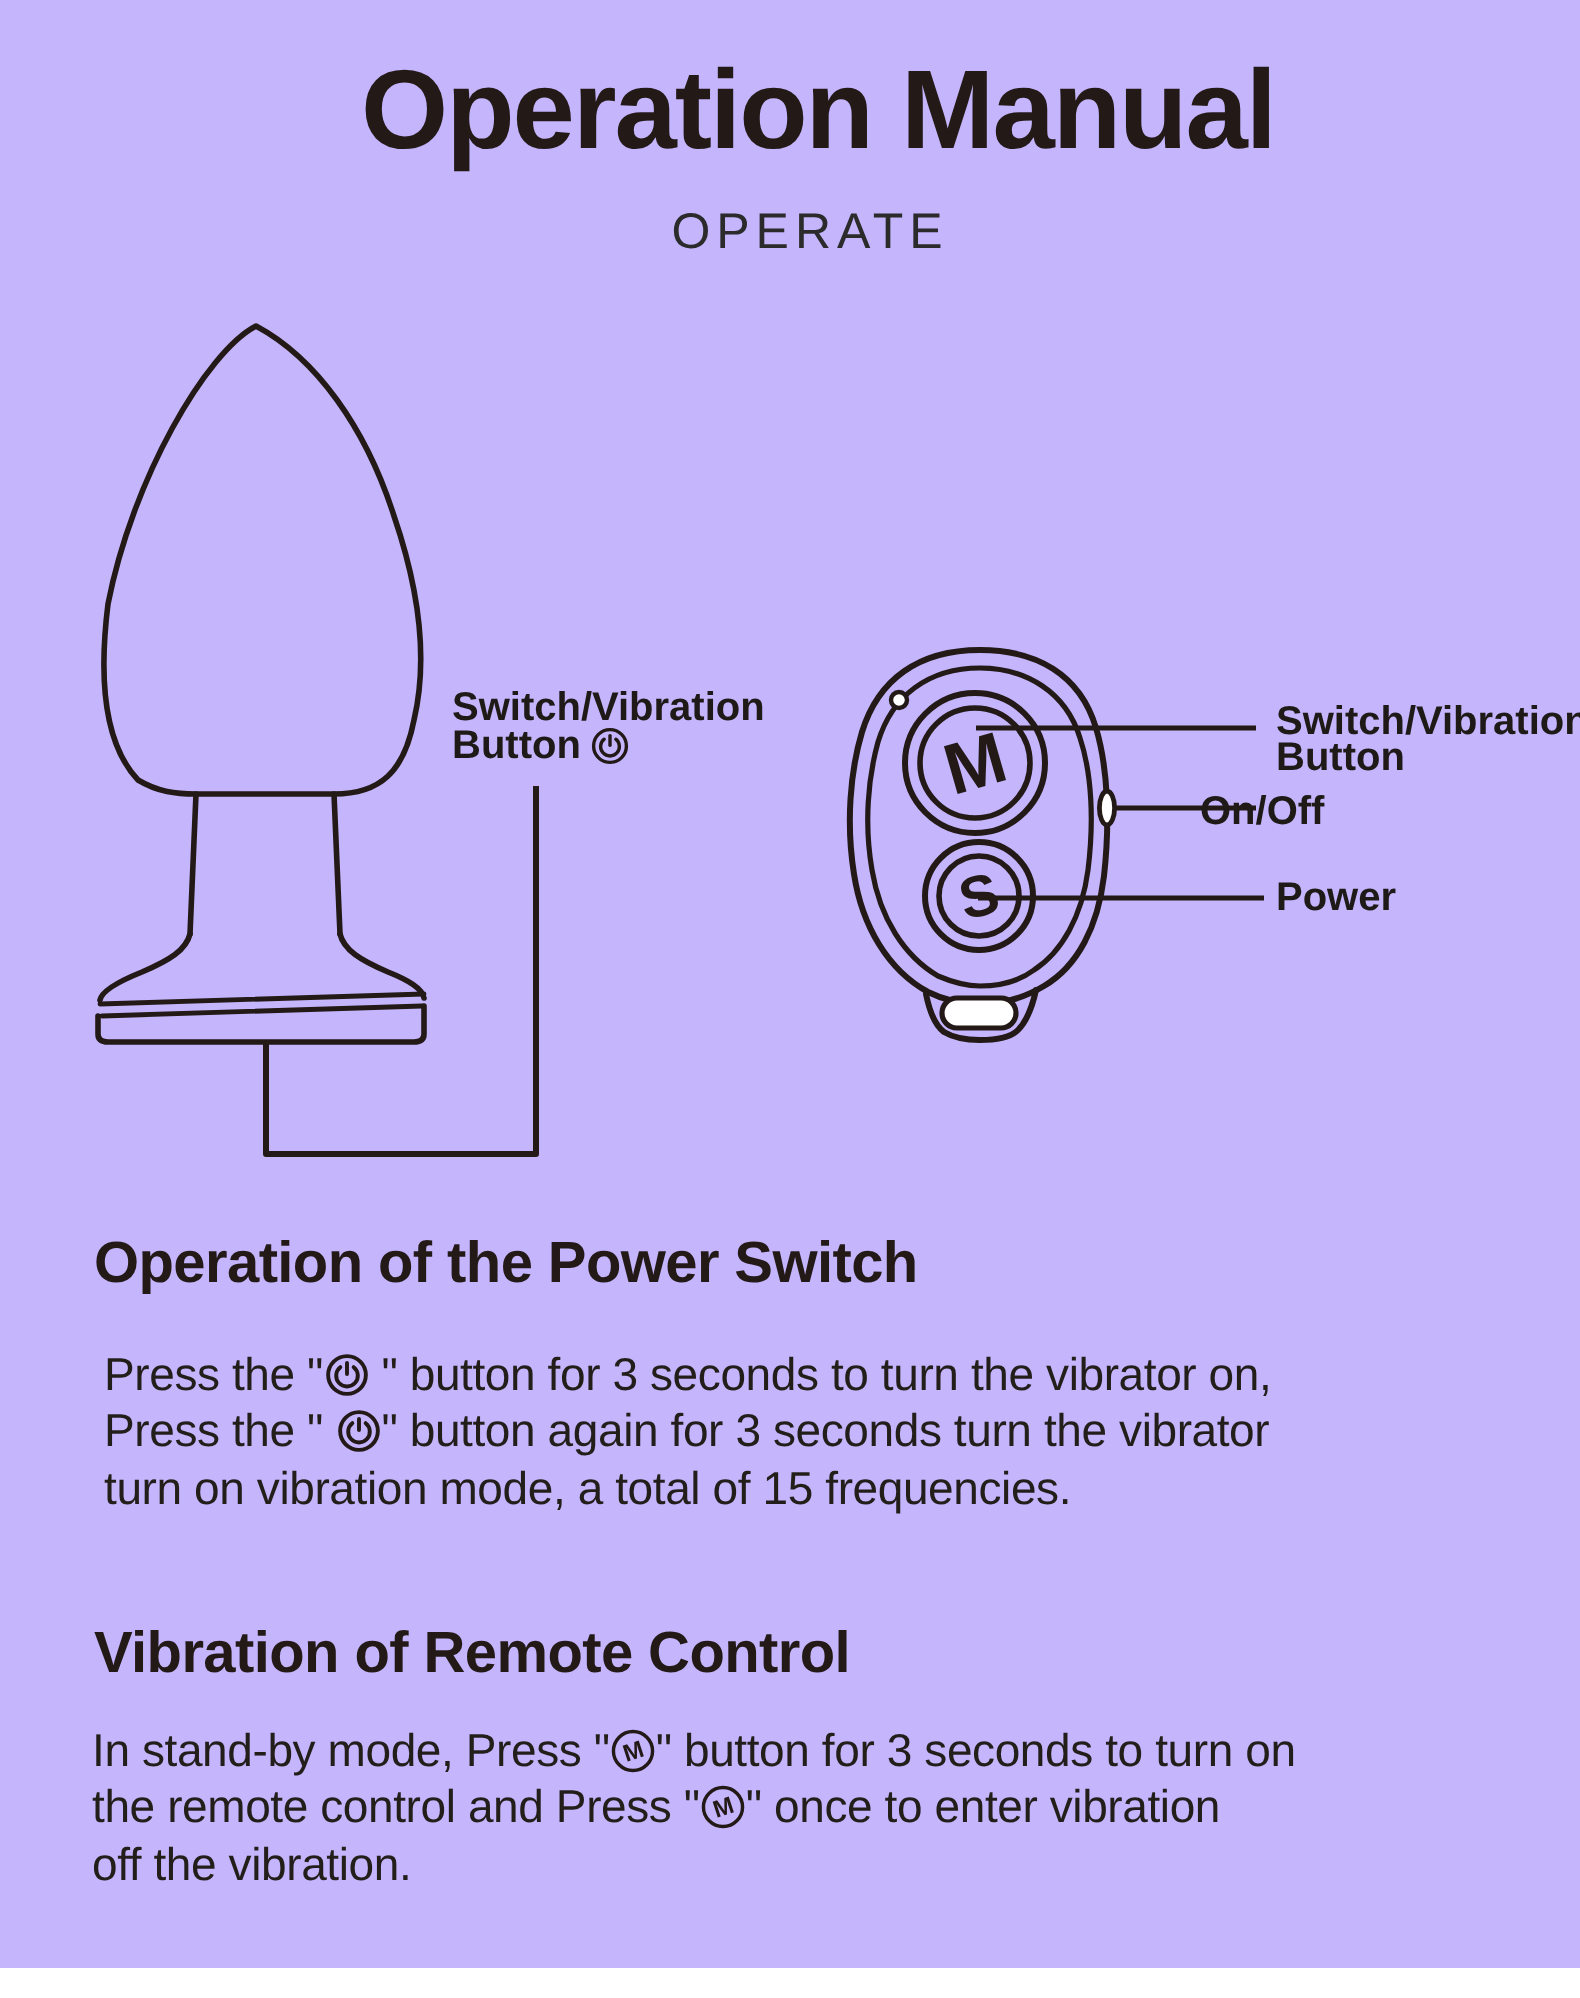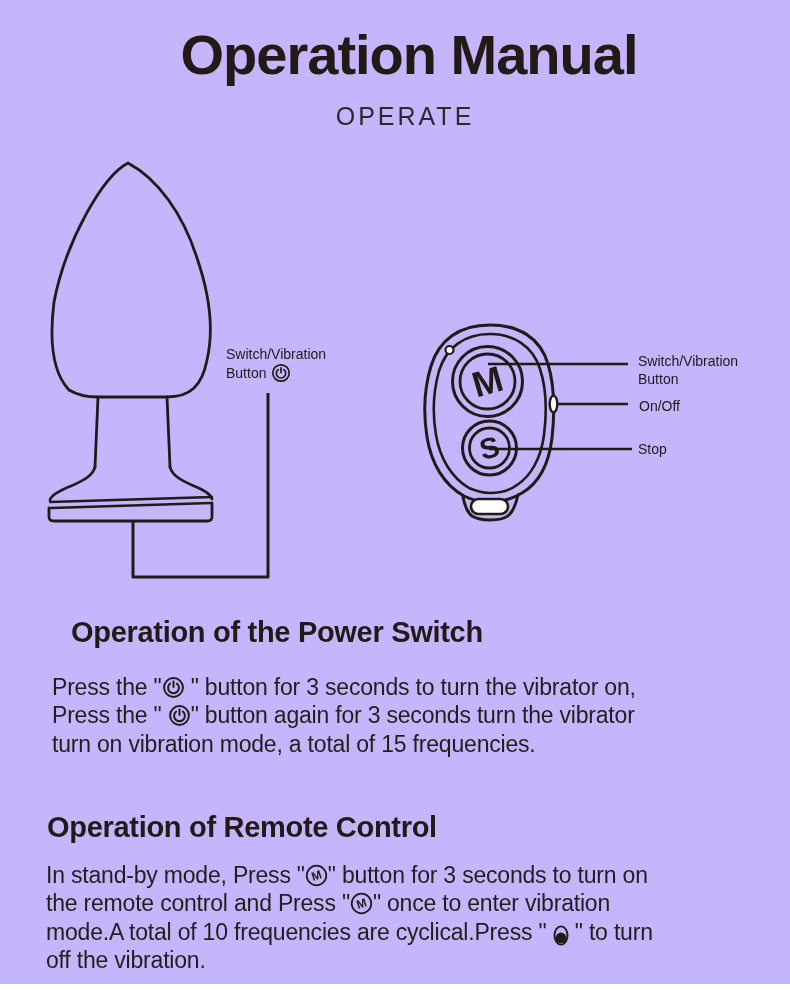--- a/index.html
+++ b/index.html
@@ -12,28 +12,28 @@
     top:24px;left:0;width:790px;text-align:center;
     font-size:56px;font-weight:700;letter-spacing:-1px;line-height:1.1;
     transform:translateX(14px);
   }
   .page-subtitle{
     top:103px;left:0;width:790px;text-align:center;
     font-size:25px;font-weight:400;letter-spacing:3px;color:#2b2b2b;line-height:1.1;
     transform:translateX(10px);
   }
   svg.art{position:absolute;top:0;left:0;width:790px;height:999px;}
-  .diagram-label{font-size:14px;font-weight:400;line-height:18px;color:#1f1a17;}
+  .diagram-label{font-size:20px;font-weight:700;line-height:18px;color:#1f1a17;}
   .plug-label{top:345px;left:226px;}
   .plug-label .row{display:flex;align-items:center;gap:5px;}
   .remote-label-m{top:352px;left:638px;}
-  .remote-label-onoff{top:397px;left:639px;}
+  .remote-label-onoff{top:397px;left:600px;}
   .remote-label-stop{top:440px;left:638px;}
   .section-heading{font-size:29px;font-weight:700;letter-spacing:-0.3px;line-height:32px;}
-  .h1{top:616px;left:47px;margin-left:24px;}
+  .h1{top:616px;left:47px;}
   .h2{top:811px;left:47px;}
   .body-block{font-size:23px;font-weight:400;line-height:28.3px;letter-spacing:-0.2px;color:#241e1b;}
   .body1{top:673px;left:52px;}
   .body2{top:861px;left:46px;}
   .body-line{white-space:nowrap;}
   .inline-icon{display:inline-block;vertical-align:-4px;line-height:0;}
   .inline-icon svg{display:block;}
   .icon-side{vertical-align:-6px;}
 </style>
 </head>
@@ -90,47 +90,43 @@
         </svg>
       </span>
     </div>
   </div>
 
   <div class="abs diagram-label remote-label-m">
     <div>Switch/Vibration</div>
     <div>Button</div>
   </div>
   <div class="abs diagram-label remote-label-onoff">On/Off</div>
-  <div class="abs diagram-label remote-label-stop">Stop</div>
+  <div class="abs diagram-label remote-label-stop">Power</div>
 
   <div class="abs section-heading h1">Operation of the Power Switch</div>
   <div class="abs body-block body1">
       <div class="body-line">Press the "<span class="inline-icon icon-power"><svg width="23" height="23" viewBox="0 0 20 20">
             <circle cx="10" cy="10" r="8.2" fill="none" stroke="#231916" stroke-width="1.7"></circle>
             <path d="M10 4.8 L10 9.6" fill="none" stroke="#231916" stroke-width="1.7" stroke-linecap="round"></path>
             <path d="M7.1 6.6 A4.7 4.7 0 1 0 12.9 6.6" fill="none" stroke="#231916" stroke-width="1.7" stroke-linecap="round"></path>
           </svg></span> " button for 3 seconds to turn the vibrator on,</div>
       <div class="body-line">Press the " <span class="inline-icon icon-power"><svg width="23" height="23" viewBox="0 0 20 20">
             <circle cx="10" cy="10" r="8.2" fill="none" stroke="#231916" stroke-width="1.7"></circle>
             <path d="M10 4.8 L10 9.6" fill="none" stroke="#231916" stroke-width="1.7" stroke-linecap="round"></path>
             <path d="M7.1 6.6 A4.7 4.7 0 1 0 12.9 6.6" fill="none" stroke="#231916" stroke-width="1.7" stroke-linecap="round"></path>
           </svg></span>" button again for 3 seconds turn the vibrator</div>
       <div class="body-line">turn on vibration mode, a total of 15 frequencies.</div>
     </div>
 
-  <div class="abs section-heading h2">Operation of Remote Control</div>
+  <div class="abs section-heading h2">Vibration of Remote Control</div>
   <div class="abs body-block body2">
       <div class="body-line">In stand-by mode, Press "<span class="inline-icon icon-m"><svg width="23" height="23" viewBox="0 0 20 20">
             <circle cx="10" cy="10" r="8.5" fill="none" stroke="#231916" stroke-width="1.5"></circle>
             <text x="10" y="13.6" text-anchor="middle" font-size="10.5" font-weight="700" fill="#231916" font-family="'Liberation Sans','DejaVu Sans',sans-serif" transform="rotate(-18 10 10)">M</text>
           </svg></span>" button for 3 seconds to turn on</div>
       <div class="body-line">the remote control and Press "<span class="inline-icon icon-m"><svg width="23" height="23" viewBox="0 0 20 20">
             <circle cx="10" cy="10" r="8.5" fill="none" stroke="#231916" stroke-width="1.5"></circle>
             <text x="10" y="13.6" text-anchor="middle" font-size="10.5" font-weight="700" fill="#231916" font-family="'Liberation Sans','DejaVu Sans',sans-serif" transform="rotate(-18 10 10)">M</text>
           </svg></span>" once to enter vibration</div>
-      <div class="body-line">mode.A total of 10 frequencies are cyclical.Press " <span class="inline-icon icon-side"><svg width="16" height="21" viewBox="0 0 15 20">
-            <ellipse cx="7.5" cy="10" rx="6.2" ry="8.7" fill="none" stroke="#231916" stroke-width="1.8"></ellipse>
-            <circle cx="7.5" cy="12.3" r="5.1" fill="#231916"></circle>
-          </svg></span> " to turn</div>
       <div class="body-line">off the vibration.</div>
     </div>
 
 </div>
 
 </body></html>

